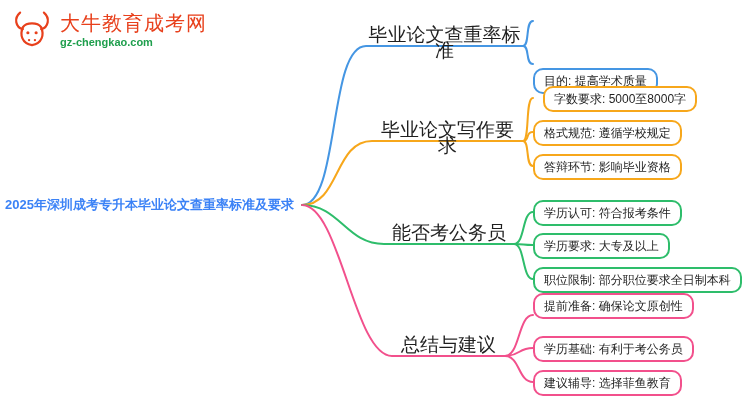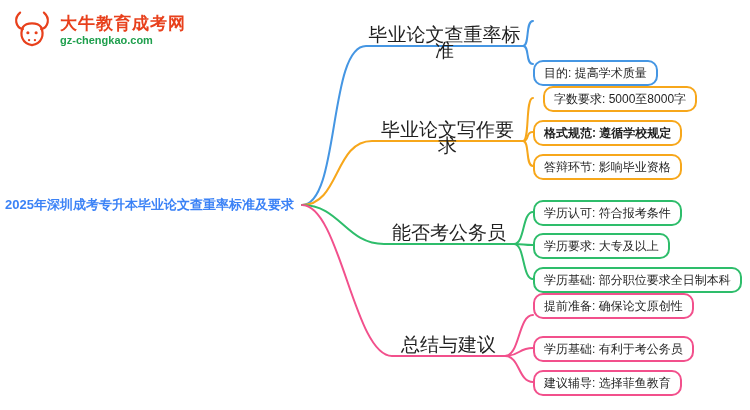--- a/index.html
+++ b/index.html
@@ -35,35 +35,35 @@
     font-size:12px; line-height:16px; color:#1f1f1f;
     background:#fff; border:2px solid #999; border-radius:10px;
     padding:3px 9px; white-space:nowrap;
   }
   .b-blue   { border-color:#4596e3; }
   .b-orange { border-color:#f7a71b; }
   .b-green  { border-color:#2ebd6b;text-align:center; }
   .b-pink   { border-color:#f2508c; }
 
   .leaf-1  { top:9px; }
-  .leaf-2  { top:60px; }
+  .leaf-2  { top:68px; }
   .leaf-3  { top:86px;margin-left:10px; }
-  .leaf-4  { top:120px;font-weight:bold; }
+  .leaf-4  { top:120px; }
   .leaf-5  { top:154px; }
   .leaf-6  { top:200px; }
   .leaf-7  { top:233px; }
   .leaf-8  { top:267px; }
   .leaf-9  { top:293px; }
   .leaf-10 { top:336px; }
   .leaf-11 { top:370px; }
 
   .logo { position:absolute; left:10px; top:8px; display:flex; align-items:center; gap:6px; }
   .logo-icon svg { display:block; }
   .logo-text { display:flex; flex-direction:column; line-height:1.25; }
-  .brand  { color:#e8401c; font-size:17px; font-weight:bold; letter-spacing:1px; }
+  .brand  { color:#e8401c; font-size:20px; font-weight:normal; letter-spacing:1px; }
   .domain { color:#1f9f4d; font-size:11px; font-weight:bold; }
 </style>
 </head>
 <body>
 
 <div class="canvas">
 
   <svg class="connectors" width="750" height="410" viewBox="0 0 750 410">
     <g class="g-blue">
       <path d="M302,205 C340,205 328,46 366,46 L523,46"></path>
@@ -120,19 +120,19 @@
   <div class="branch-label bl-4">总结与建议</div>
 
   <div class="leaf b-blue leaf-2">目的: 提高学术质量</div>
 
   <div class="leaf b-orange leaf-3">字数要求: 5000至8000字</div>
   <div class="leaf b-orange leaf-4">格式规范: 遵循学校规定</div>
   <div class="leaf b-orange leaf-5">答辩环节: 影响毕业资格</div>
 
   <div class="leaf b-green leaf-6">学历认可: 符合报考条件</div>
   <div class="leaf b-green leaf-7">学历要求: 大专及以上</div>
-  <div class="leaf b-green leaf-8">学历基础: 部分职位要求全日制本科</div>
+  <div class="leaf b-green leaf-8">职位限制: 部分职位要求全日制本科</div>
 
   <div class="leaf b-pink leaf-9">提前准备: 确保论文原创性</div>
   <div class="leaf b-pink leaf-10">学历基础: 有利于考公务员</div>
   <div class="leaf b-pink leaf-11">建议辅导: 选择菲鱼教育</div>
 
 </div>
 
 </body></html>

